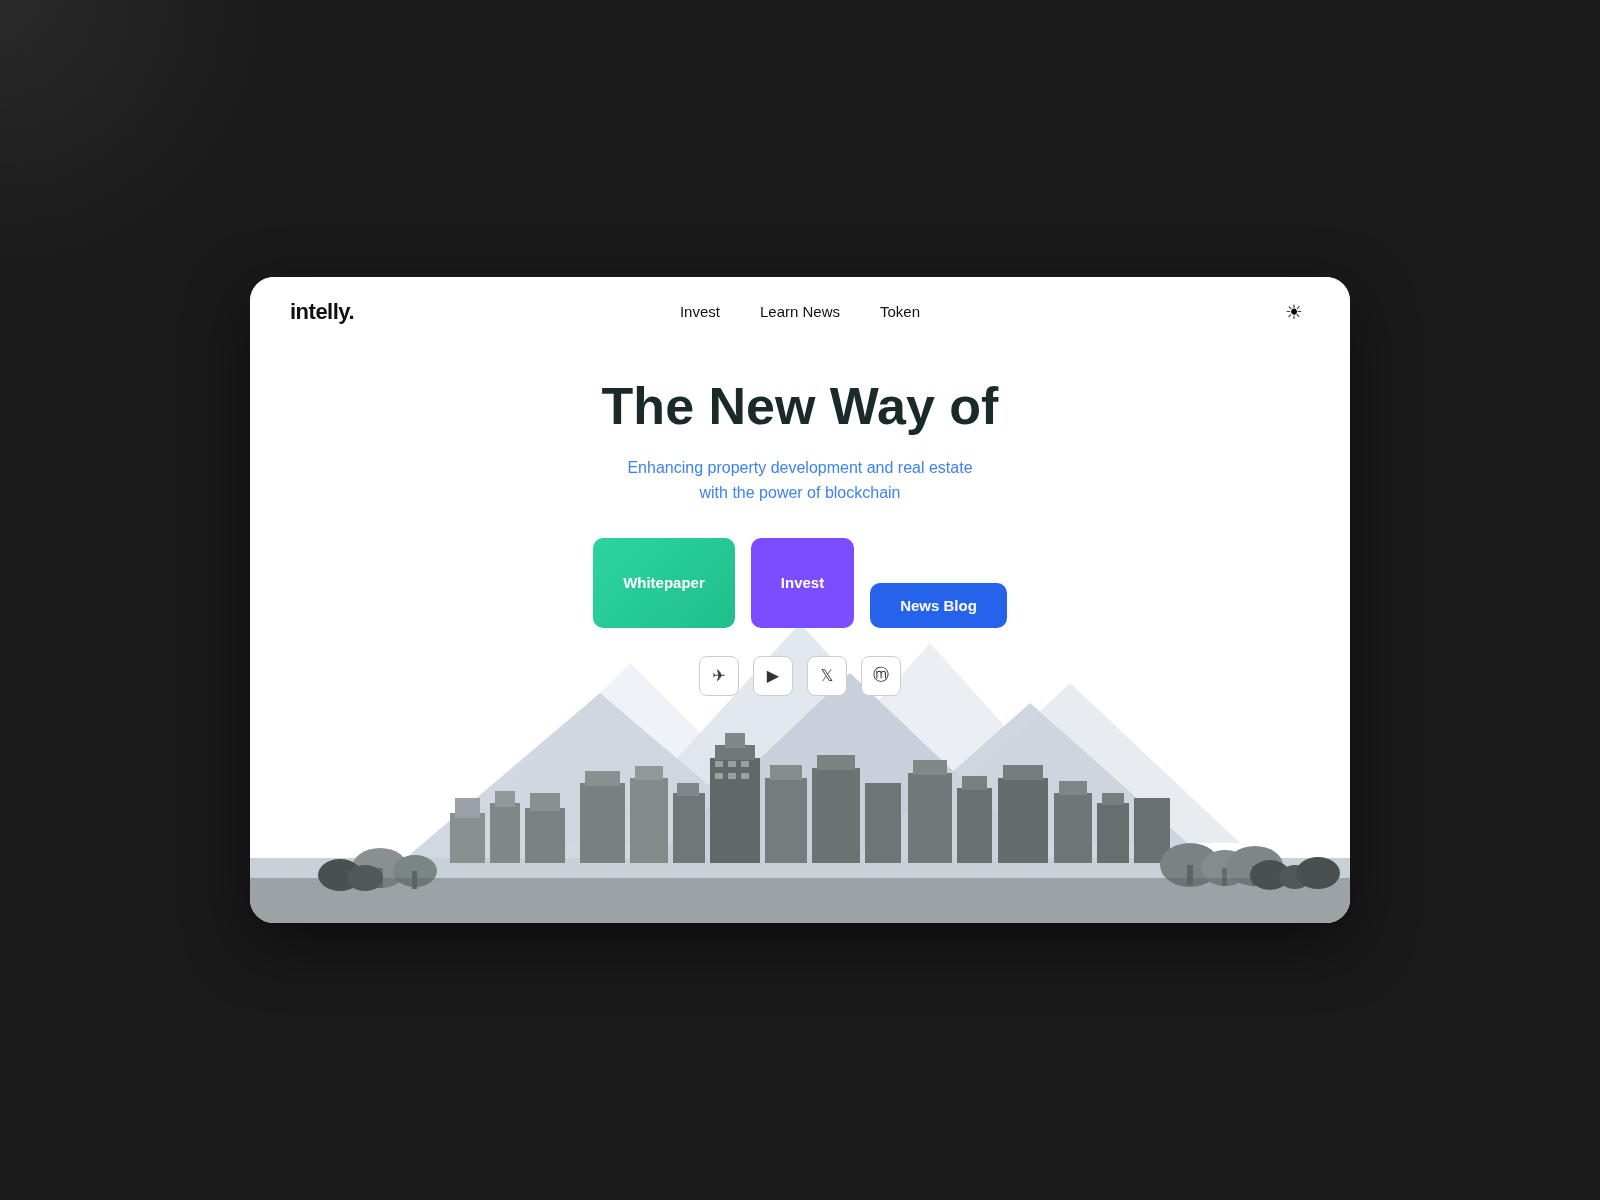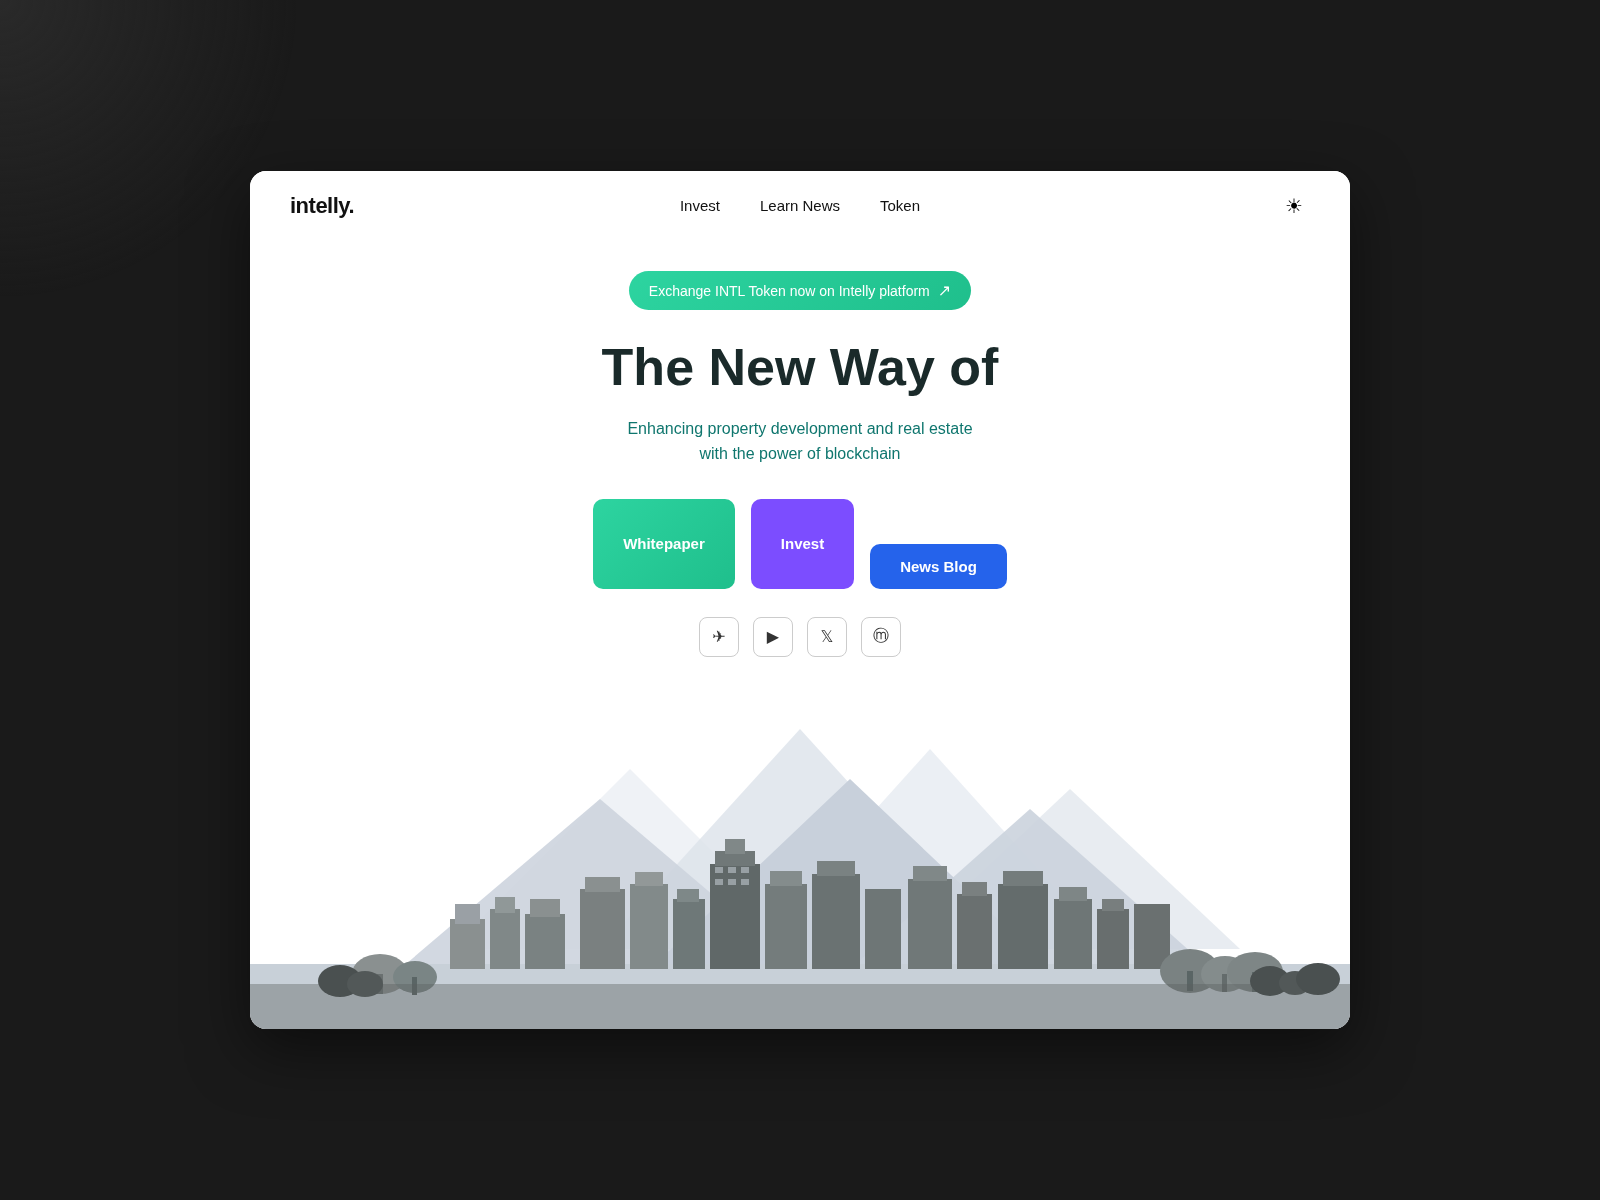--- a/index.html
+++ b/index.html
@@ -19,23 +19,23 @@
     body::before {
       content: '';
       position: fixed;
       top: 0; left: 0;
       width: 300px; height: 300px;
       background: radial-gradient(ellipse at top left, #2a2a2a, transparent 70%);
     }
 
     .browser-window {
       width: 1100px;
-      height: 858px;
+      height: 646px;
       background: #ffffff;
-      border-radius: 16px;
+      border-radius: 24px;
       overflow: hidden;
       position: relative;
       box-shadow: 0 20px 60px rgba(0,0,0,0.5);
     }
 
     
     .navbar {
       display: flex;
       align-items: center;
       justify-content: space-between;
@@ -112,21 +112,21 @@
       font-size: 52px;
       font-weight: 800;
       color: #1a2a2a;
       line-height: 1.15;
       margin-bottom: 18px;
       max-width: 500px;
     }
 
     .hero-subtitle {
       font-size: 16px;
-      color: #0f766e;
+      color: #3b82f6;
       max-width: 360px;
       line-height: 1.6;
       margin-bottom: 32px;
     }
 
     .cta-buttons {
       display: flex;
       gap: 16px;
       margin-bottom: 28px;
     }
@@ -223,24 +223,20 @@
       <li>
         <a>Token</a>
       </li>
     </ul>
 
     <div class="theme-toggle">☀</div>
   </nav>
 
   <div class="hero">
 
-    <div class="exchange-badge">
-      <span>Exchange INTL Token now on Intelly platform</span>
-      <span class="arrow-icon">↗</span>
-    </div>
 
     <h1 class="hero-title">
       <span>The New Way of</span><br>
     </h1>
 
     <p class="hero-subtitle">Enhancing property development and real estate with the power of blockchain</p>
 
     <div class="cta-buttons">
       <button class="btn-whitepaper">Whitepaper</button>
       <button class="btn-invest">Invest</button>

